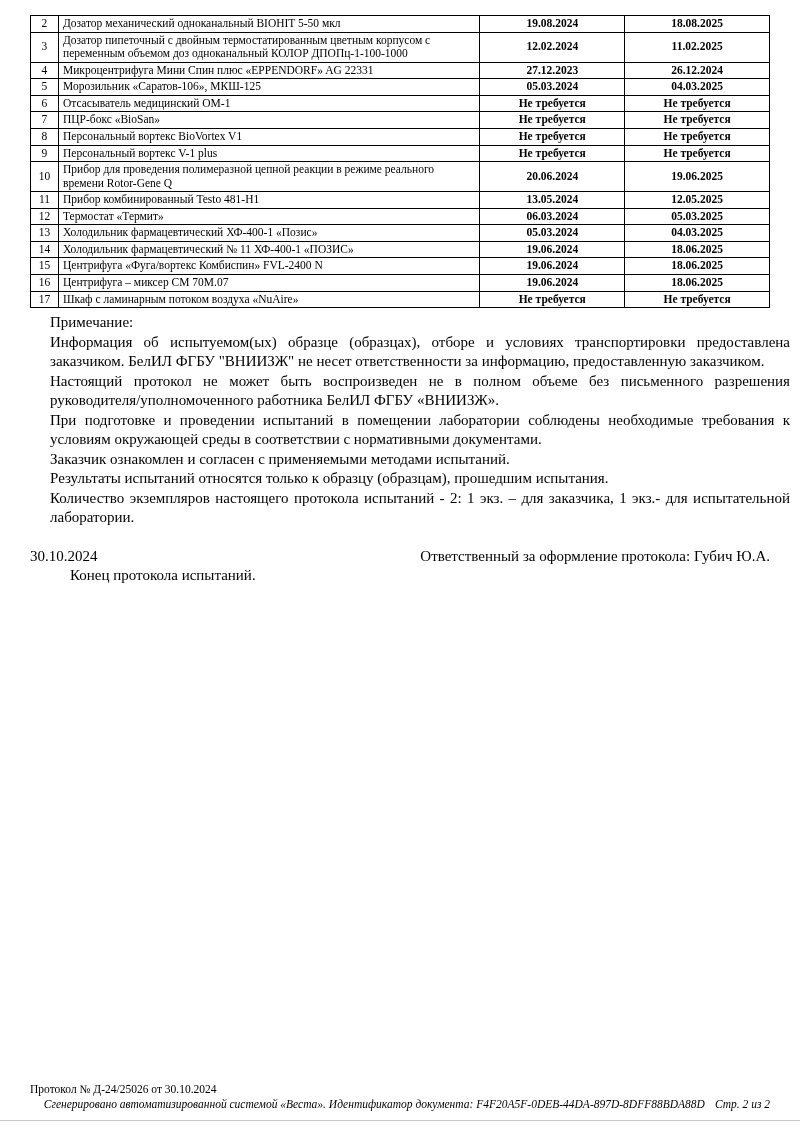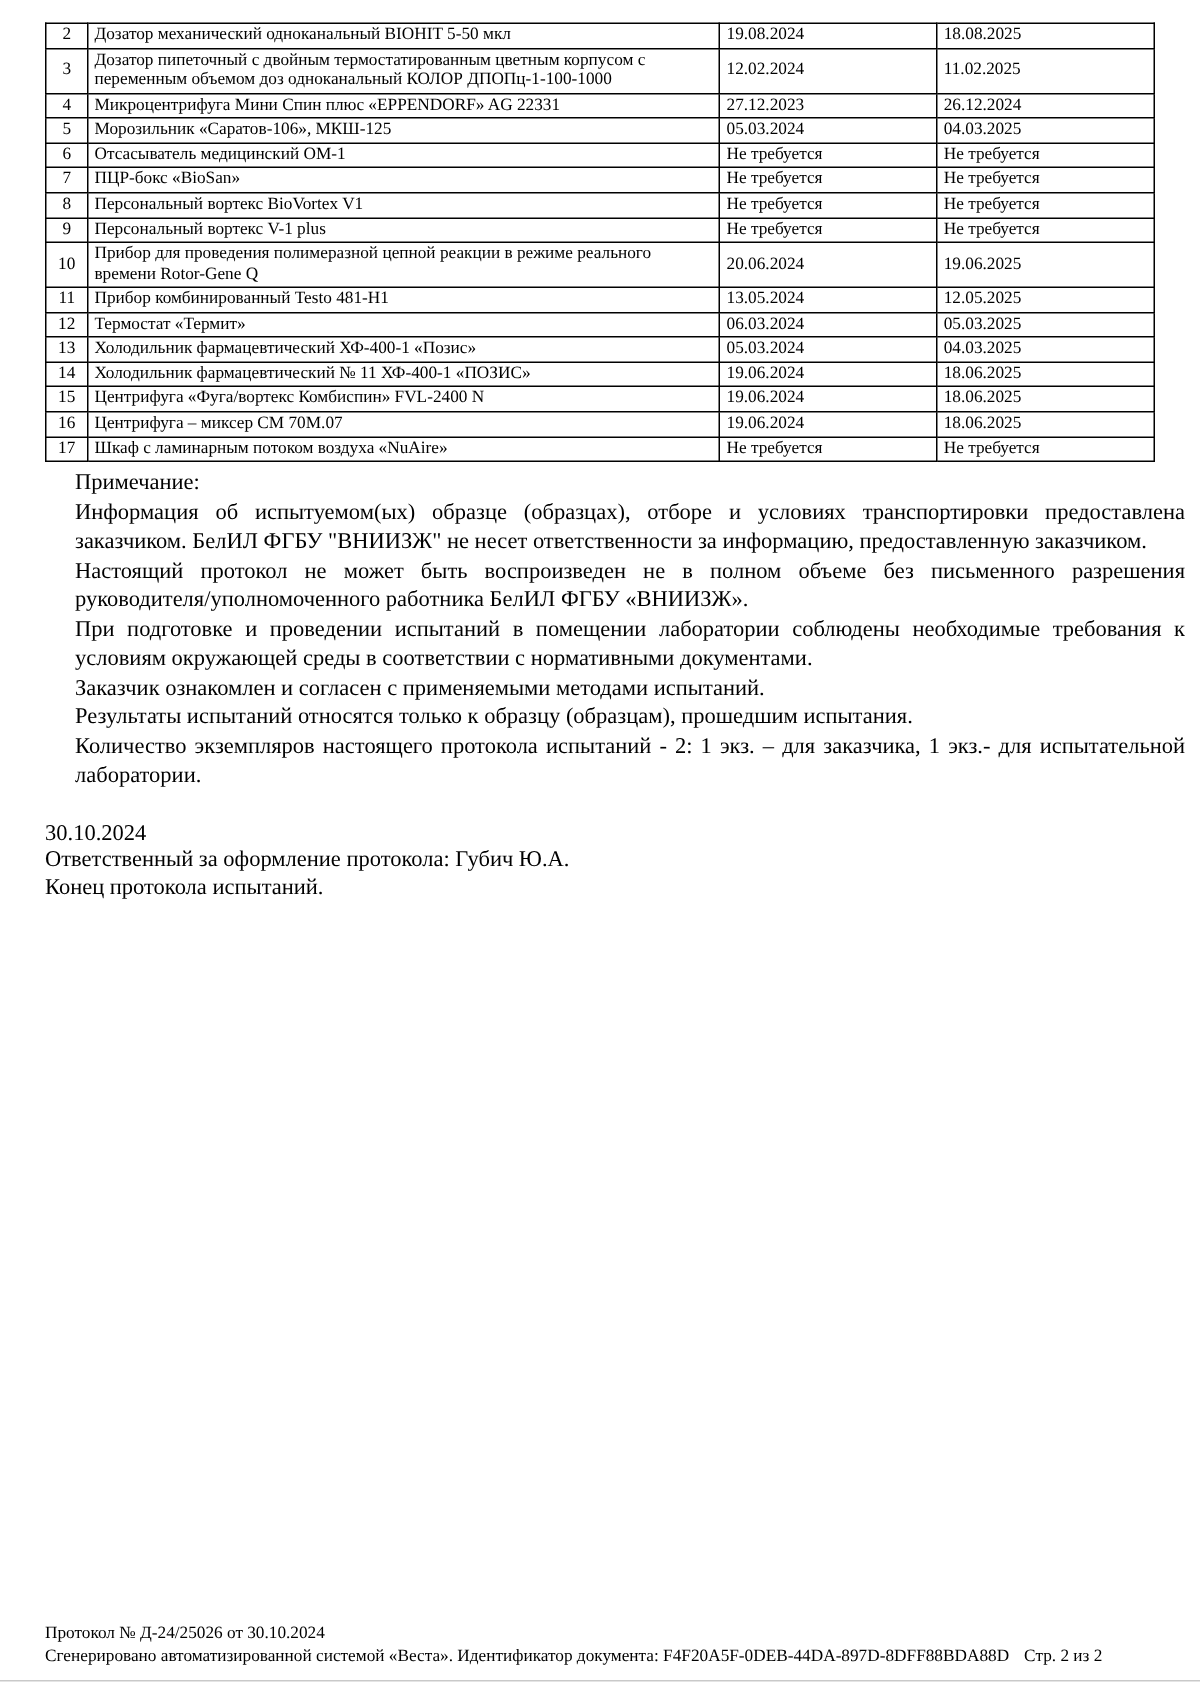--- a/index.html
+++ b/index.html
@@ -22,55 +22,56 @@
     font-size: 11.5px;
     line-height: 1.18;
   }
   table.equip td {
     border: 1px solid #000;
     padding: 1px 4px;
     vertical-align: middle;
   }
   td.c-num  { width: 28px;  text-align: center; }
   td.c-name { width: 422px; text-align: left; }
-  td.c-date { width: 145px; text-align: left; }
+  td.c-date { width: 145px; text-align: center; font-weight: bold; }
   .notes {
     margin-top: 5px;
     font-size: 15px;
     line-height: 1.3;
     width: 740px;
     margin-left: 20px;
   }
   .notes .heading { text-align: left; }
   .para { text-align: justify; }
   .para.bold { font-weight: normal; }
   .sign-row {
     display: flex;
     justify-content: space-between;
     margin-top: 20px;
     font-size: 15px;
     width: 740px;
-    flex-direction: column;
   }
   .end-line {
     margin-top: 2px;
     font-size: 15px;
+    margin-left: 40px;
   }
   .footer {
     position: absolute;
     left: 30px;
     bottom: 20px;
     width: 740px;
     font-size: 11.5px;
     line-height: 1.3;
   }
   .footer-line2 {
     display: flex;
-    justify-content: flex-start;
+    justify-content: flex-end;
     gap: 10px;
+    font-style: italic;
   }
   .bottom-rule {
     position: absolute;
     left: 0; right: 0;
     bottom: 11px;
     border-top: 1px solid #c9c9c9;
   }
 </style>
 </head>
 <body>

